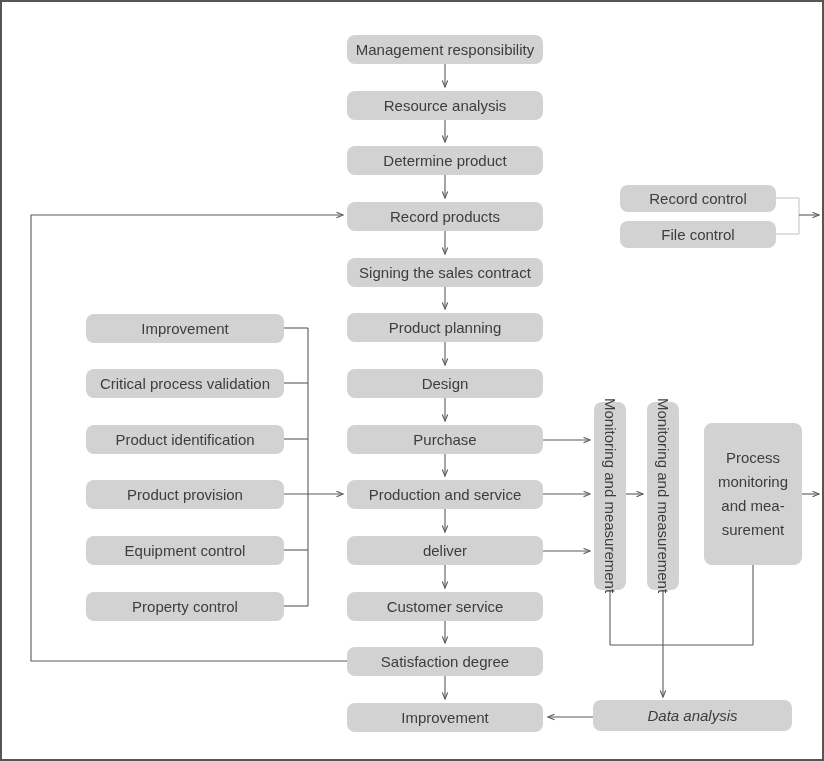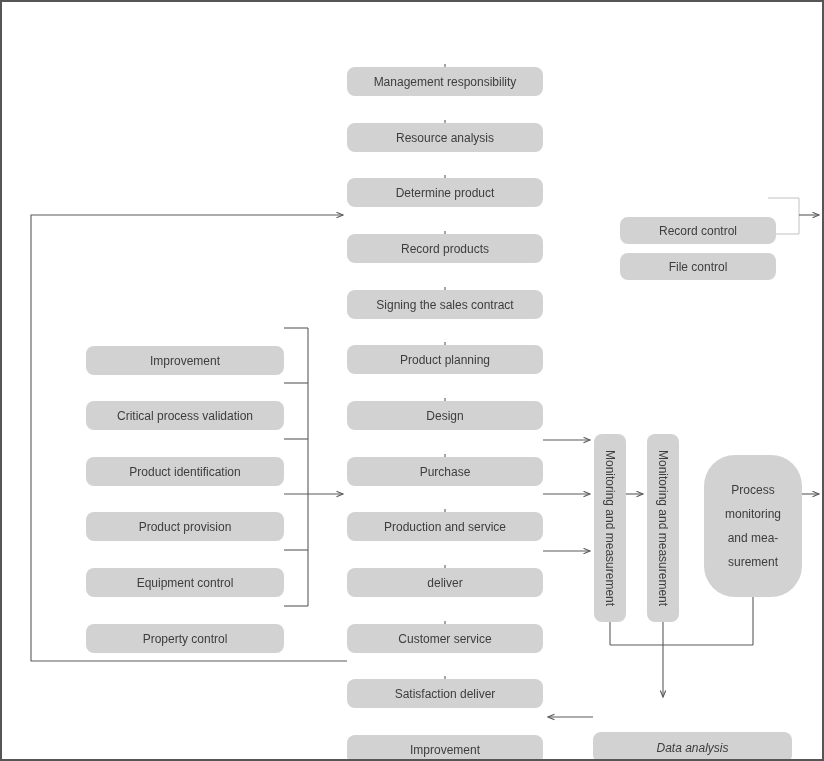--- a/index.html
+++ b/index.html
@@ -11,39 +11,37 @@
     box-sizing:border-box;
     font-family:"Liberation Sans", sans-serif;
     overflow:hidden;
   }
   .wires { position:absolute; left:0; top:0; pointer-events:none; }
   .box {
     position:absolute;
     background:#d2d2d2;
     border-radius:8px;
     color:#3d3d3d;
-    font-size:12px;
+    font-size:15px;
     display:flex; align-items:center; justify-content:center;
     text-align:center;
     white-space:nowrap;
-    margin-top:32px;
   }
   .main  { left:345px; width:196px; height:29px; }
   .leftc { left:84px;  width:198px; height:29px; }
   .rightc{ left:618px; width:156px; height:27px; }
   .vbox  {
     top:400px; width:32px; height:188px;
     writing-mode:vertical-rl;
   }
   .process {
     left:702px; top:421px; width:98px; height:142px;
     display:block; box-sizing:border-box;
     padding-top:23px; line-height:24px;
     white-space:normal;
-    border-radius:31px;
   }
   .process span { display:block; }
   .data { left:591px; top:698px; width:199px; height:31px;font-style:italic; }
 </style>
 </head>
 <body>
 
 <div class="canvas">
 
   <svg class="wires" width="824" height="761" viewBox="0 0 824 761">
@@ -103,21 +101,21 @@
   <div class="box main" style="top:89px">Resource analysis</div>
   <div class="box main" style="top:144px">Determine product</div>
   <div class="box main" style="top:200px">Record products</div>
   <div class="box main" style="top:256px">Signing the sales contract</div>
   <div class="box main" style="top:311px">Product planning</div>
   <div class="box main" style="top:367px">Design</div>
   <div class="box main" style="top:423px">Purchase</div>
   <div class="box main" style="top:478px">Production and service</div>
   <div class="box main" style="top:534px">deliver</div>
   <div class="box main" style="top:590px">Customer service</div>
-  <div class="box main" style="top:645px">Satisfaction deliver</div>
+  <div class="box main" style="top:645px">Satisfaction degree</div>
   <div class="box main" style="top:701px">Improvement</div>
 
   <div class="box leftc" style="top:312px">Improvement</div>
   <div class="box leftc" style="top:367px">Critical process validation</div>
   <div class="box leftc" style="top:423px">Product identification</div>
   <div class="box leftc" style="top:478px">Product provision</div>
   <div class="box leftc" style="top:534px">Equipment control</div>
   <div class="box leftc" style="top:590px">Property control</div>
 
   <div class="box rightc" style="top:183px">Record control</div>

